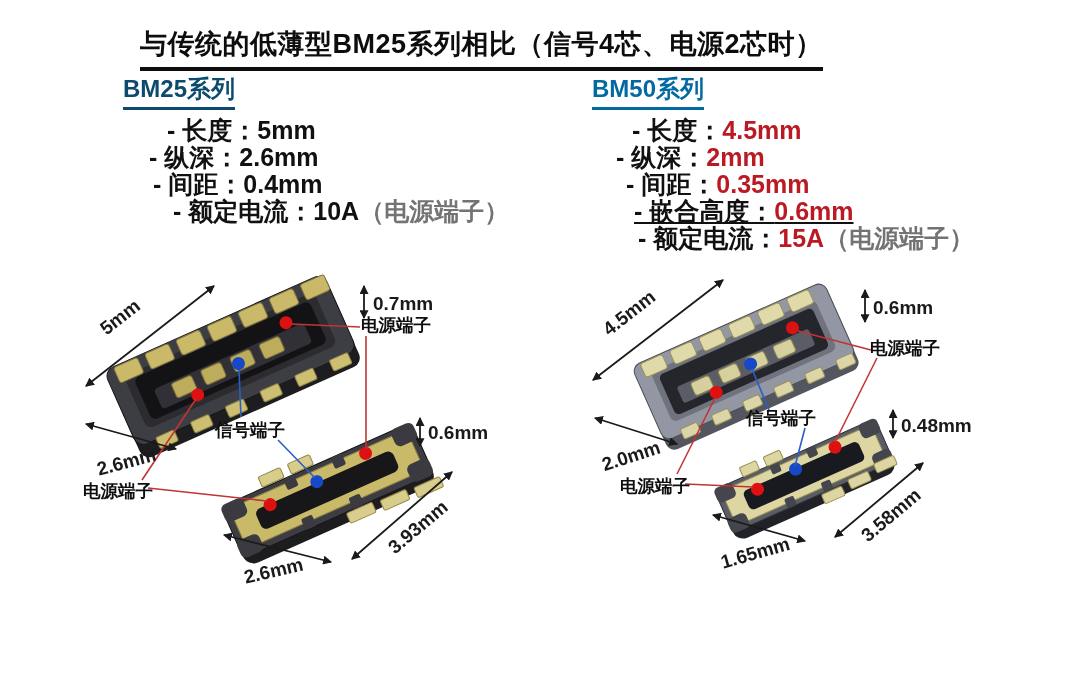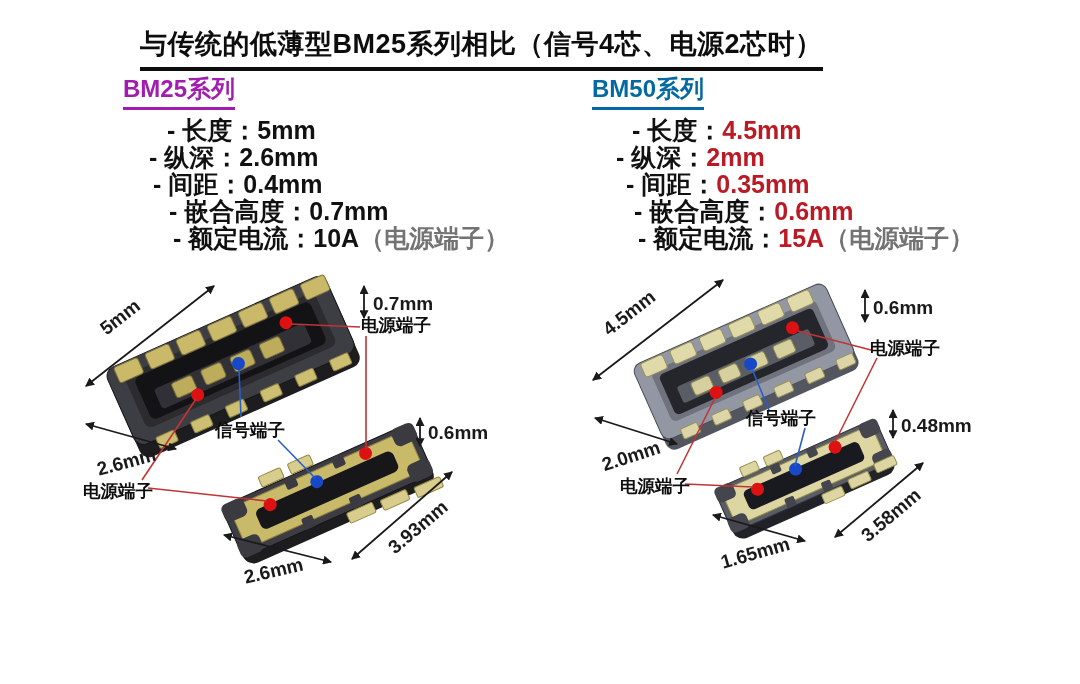--- a/index.html
+++ b/index.html
@@ -7,28 +7,28 @@
         font-family:"Liberation Sans","DejaVu Sans",sans-serif;color:#111;}
   
   .title-wrap{position:absolute;left:140px;top:26px;}
   .title{display:inline-block;margin:0;font-size:27px;font-weight:bold;color:#0d0d0d;
          border-bottom:4px solid #0d0d0d;padding-bottom:5px;letter-spacing:0.5px;}
   
   .spec-col{position:absolute;top:73px;}
   .spec-col.left{left:123px;}
   .spec-col.right{left:592px;}
   .spec-heading{display:inline-block;margin:0 0 7px 0;font-size:24px;font-weight:bold;
-                color:#a21caf;border-bottom:3px solid currentColor;padding-bottom:2px;}
+                color:#0c4a6e;border-bottom:3px solid currentColor;padding-bottom:2px;}
   .spec-col.right .spec-heading{color:#0369a1;}
   .spec-row{font-size:25px;font-weight:bold;color:#111;line-height:27px;white-space:nowrap;}
   .spec-col.left  .r1{margin-left:44px;} .spec-col.left  .r2{margin-left:26px;}
   .spec-col.left  .r3{margin-left:30px;} .spec-col.left  .r4{margin-left:46px;}
   .spec-col.left  .r5{margin-left:50px;}
   .spec-col.right .r1{margin-left:40px;} .spec-col.right .r2{margin-left:24px;}
-  .spec-col.right .r3{margin-left:34px;} .spec-col.right .r4{margin-left:42px;}
+  .spec-col.right .r3{margin-left:34px;} .spec-col.right .r4{margin-left:42px;text-decoration:underline;}
   .spec-col.right .r5{margin-left:46px;}
   .spec-col.right .spec-value{color:#bb1a24;}
   .spec-suffix{color:#737373;}
   
   .diagram{position:absolute;}
   .diagram text.dim{font-size:19px;font-weight:600;fill:#1a1a1a;}
   .diagram text.cn{font-size:17.5px;font-weight:bold;fill:#0e0e0e;}
   .diagram line.dl{stroke:#1a1a1a;stroke-width:1.8;}
   .diagram path.rl{stroke:#c03434;stroke-width:1.6;fill:none;}
   .diagram path.bl{stroke:#2a5fc4;stroke-width:1.6;fill:none;}
@@ -44,21 +44,20 @@
 
   <div class="title-wrap">
     <h1 class="title">与传统的低薄型BM25系列相比（信号4芯、电源2芯时）</h1>
   </div>
 
   <div class="spec-col left">
     <h2 class="spec-heading">BM25系列</h2>
     <div class="spec-row r1"><span>- 长度：</span><span class="spec-value">5mm</span><span class="spec-suffix"></span></div>
     <div class="spec-row r2"><span>- 纵深：</span><span class="spec-value">2.6mm</span><span class="spec-suffix"></span></div>
     <div class="spec-row r3"><span>- 间距：</span><span class="spec-value">0.4mm</span><span class="spec-suffix"></span></div>
-    <div class="spec-row r4"><span>- 嵌合高度：</span><span class="spec-value">0.7mm</span><span class="spec-suffix"></span></div>
     <div class="spec-row r5"><span>- 额定电流：</span><span class="spec-value">10A</span><span class="spec-suffix">（电源端子）</span></div>
   </div>
 
   <div class="spec-col right">
     <h2 class="spec-heading">BM50系列</h2>
     <div class="spec-row r1"><span>- 长度：</span><span class="spec-value">4.5mm</span><span class="spec-suffix"></span></div>
     <div class="spec-row r2"><span>- 纵深：</span><span class="spec-value">2mm</span><span class="spec-suffix"></span></div>
     <div class="spec-row r3"><span>- 间距：</span><span class="spec-value">0.35mm</span><span class="spec-suffix"></span></div>
     <div class="spec-row r4"><span>- 嵌合高度：</span><span class="spec-value">0.6mm</span><span class="spec-suffix"></span></div>
     <div class="spec-row r5"><span>- 额定电流：</span><span class="spec-value">15A</span><span class="spec-suffix">（电源端子）</span></div>

